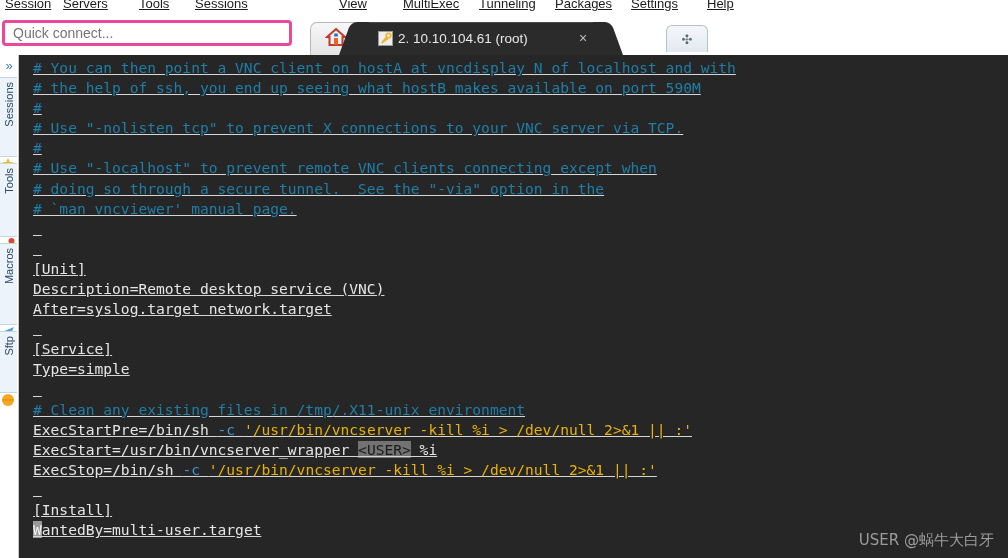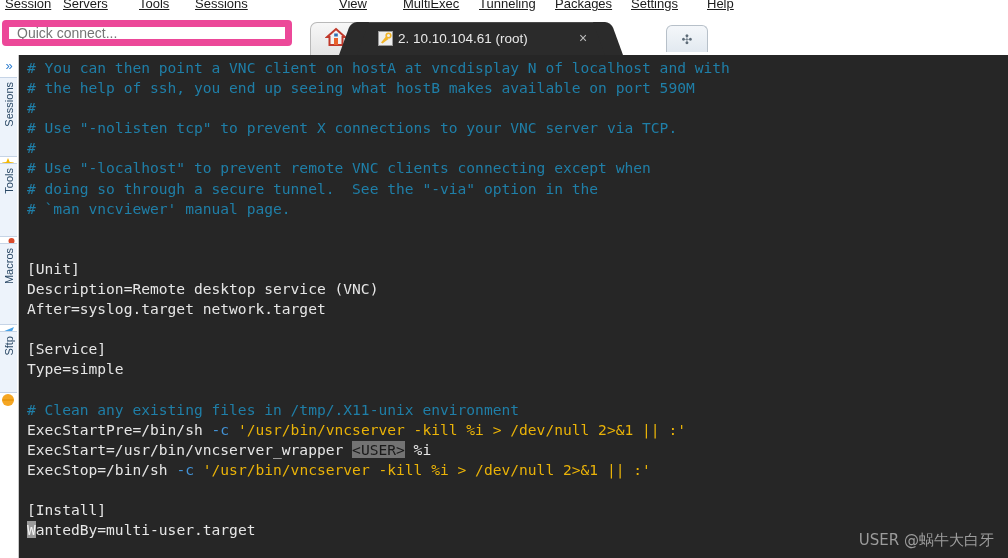--- a/index.html
+++ b/index.html
@@ -43,21 +43,21 @@
     left: 0; top: 18px;
     width: 1008px;
     height: 37px;
     background: #ffffff;
   }
   #quick-connect {
     position: absolute;
     left: 2px; top: 2px;
     width: 290px;
     height: 26px;
-    border: 7px solid #ec4899;
+    border: 3px solid #ec4899;
     border-radius: 4px;
     background: #fff;
     box-sizing: border-box;
     padding: 0 8px;
     font-size: 14px;
     color: #8a8a8a;
     font-family: "Liberation Sans", sans-serif;
     outline: none;
   }
 
@@ -194,24 +194,25 @@
   #terminal {
     position: absolute;
     left: 19px; top: 55px;
     width: 989px;
     height: 503px;
     background: #262626;
     overflow: hidden;
     font-family: "DejaVu Sans Mono", "Liberation Mono", monospace;
     font-size: 14.6px;
     line-height: 20.1px;
-    padding: 3px 0 0 8px;
+    padding: 3px 0 0 14px;
     box-sizing: border-box;
     color: #d6d6d6;
     white-space: pre;
+    text-decoration: underline;
   }
   #terminal .ln { height: 20.1px; white-space: pre; }
   .c-comment { color: #1f7fa8; }
   .c-plain   { color: #e6e6e6; }
   .c-red     { color: #eab308; }
   .c-blue    { color: #4393d6; }
   .c-sel     { background: #737373; color: #1a1a1a; }
   .c-cursor  { background: #9a9a9a; color: #f2f2f2; }
 
   #watermark {

